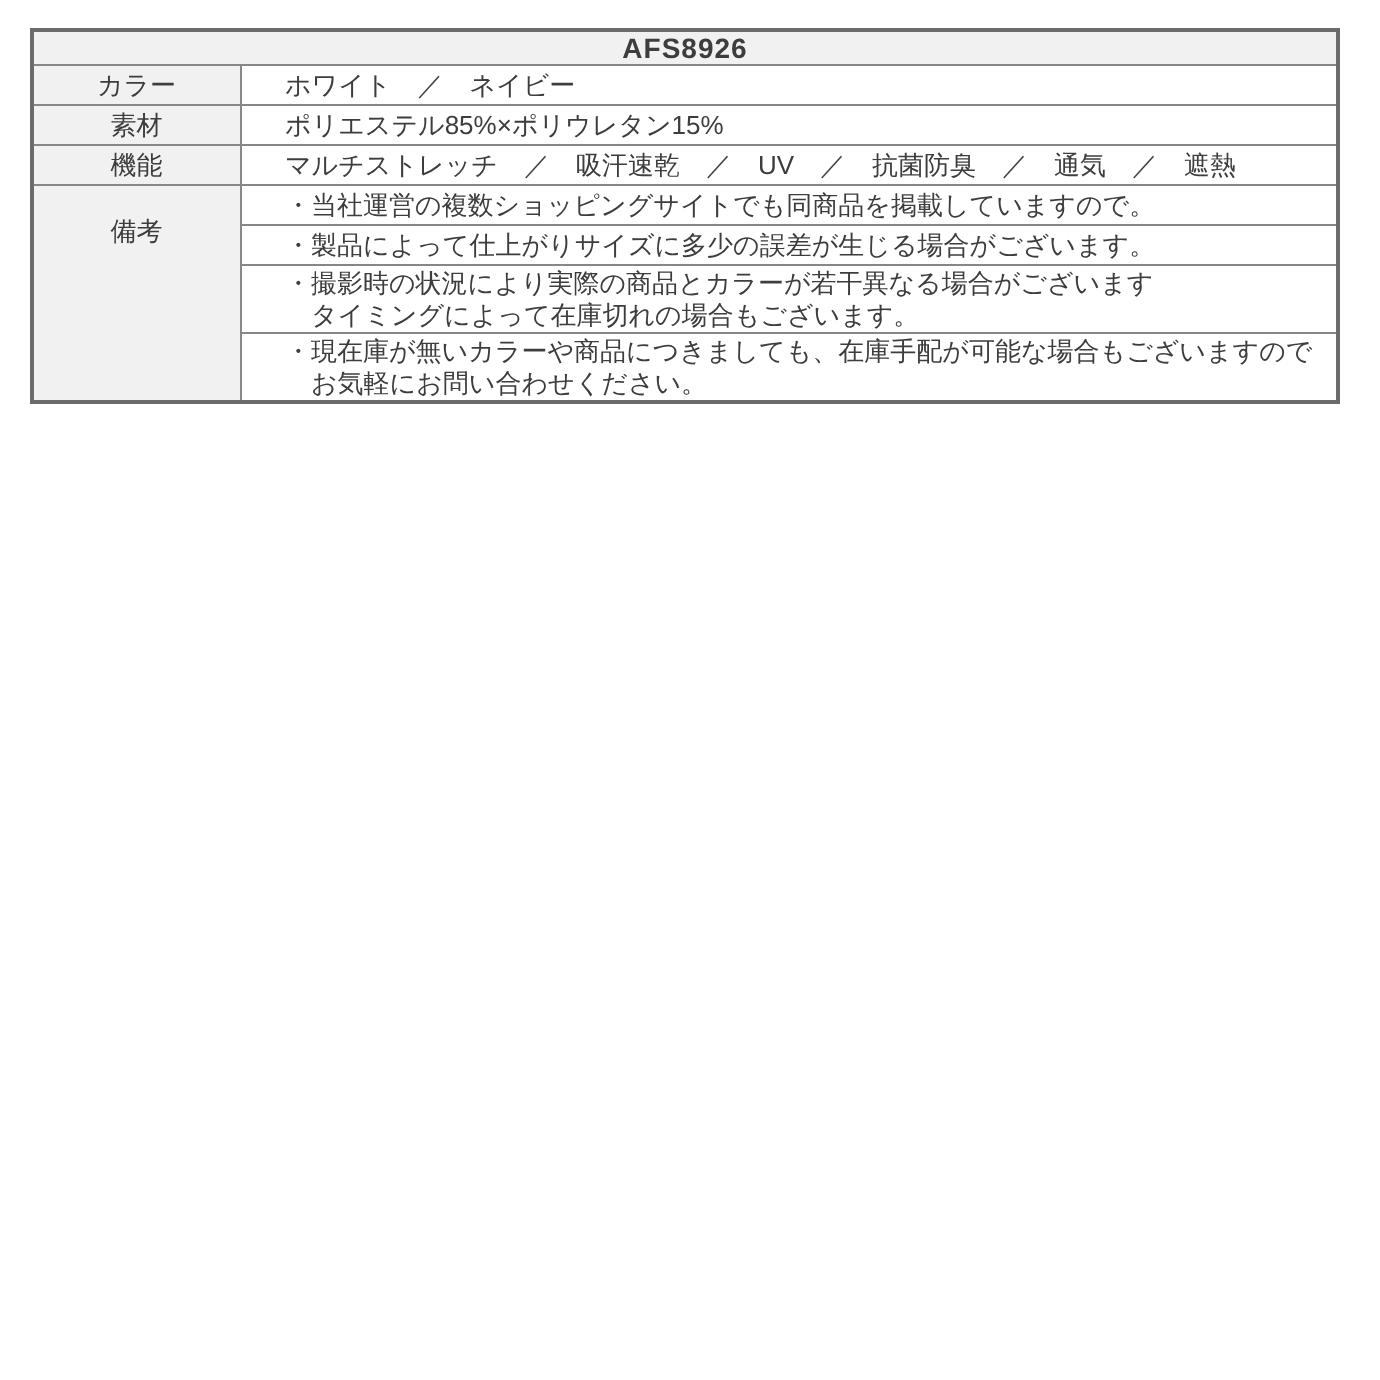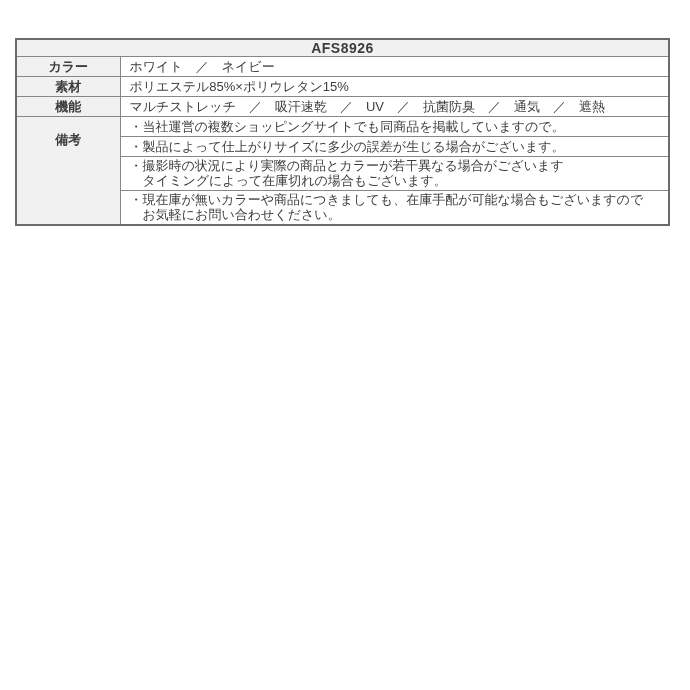--- a/index.html
+++ b/index.html
@@ -13,21 +13,20 @@
     margin:0; padding:0;
     width:690px; height:690px;
     background:var(--bg-page);
     font-family:"Liberation Sans","DejaVu Sans",sans-serif;
     color:var(--text);
   }
   .spec-wrap{
     position:absolute;
     top:14px; left:15px;
     width:655px;
-    margin-top:24px;
   }
   table.spec{
     border-collapse:collapse;
     table-layout:fixed;
     width:655px;
     border:2px solid var(--border-outer);
     font-size:13px;
     color:var(--text);
   }
   col.c-label{ width:104px; }
@@ -43,35 +42,35 @@
     background:var(--bg-head);
     text-align:center;
     font-weight:bold;
     font-size:14px;
     height:16px;
     letter-spacing:0.5px;
   }
   td.lbl{
     background:var(--bg-head);
     text-align:center;
-    font-weight:bold;
+    font-weight:normal;
     height:17px;
   }
   td.lbl.top{
     vertical-align:top;
     padding-top:15px;
   }
   td.val{
     background:#ffffff;
-    padding:1px 4px 1px 9px;
+    padding:1px 4px 1px 22px;
     height:17px;
   }
   td.val.multi{ height:31px; }
   .bl{ line-height:15.5px; }
-  .bl.cont{ padding-left:13px;font-family:Liberation Mono, monospace; }
+  .bl.cont{ padding-left:13px; }
 </style>
 </head>
 <body>
 
 <div class="spec-wrap">
   <table class="spec">
     <colgroup>
         <col class="c-label">
         <col class="c-value">
       </colgroup>

